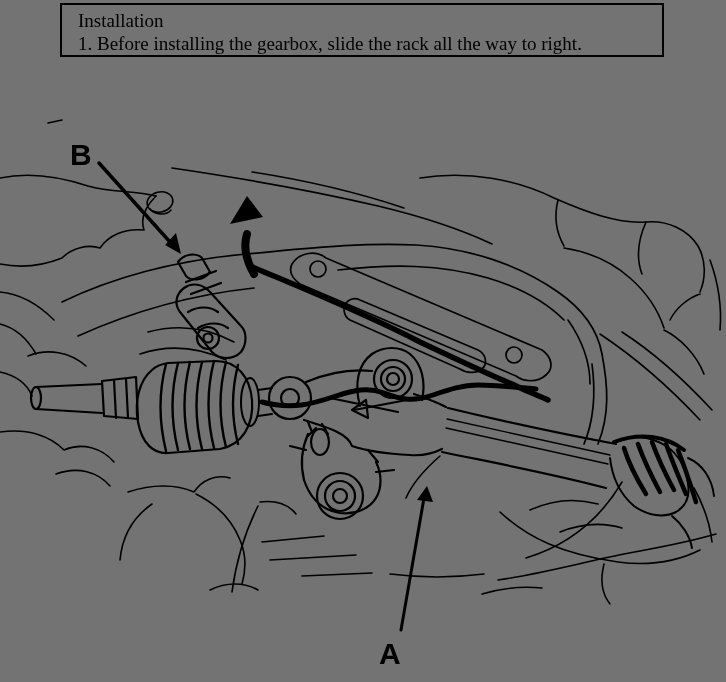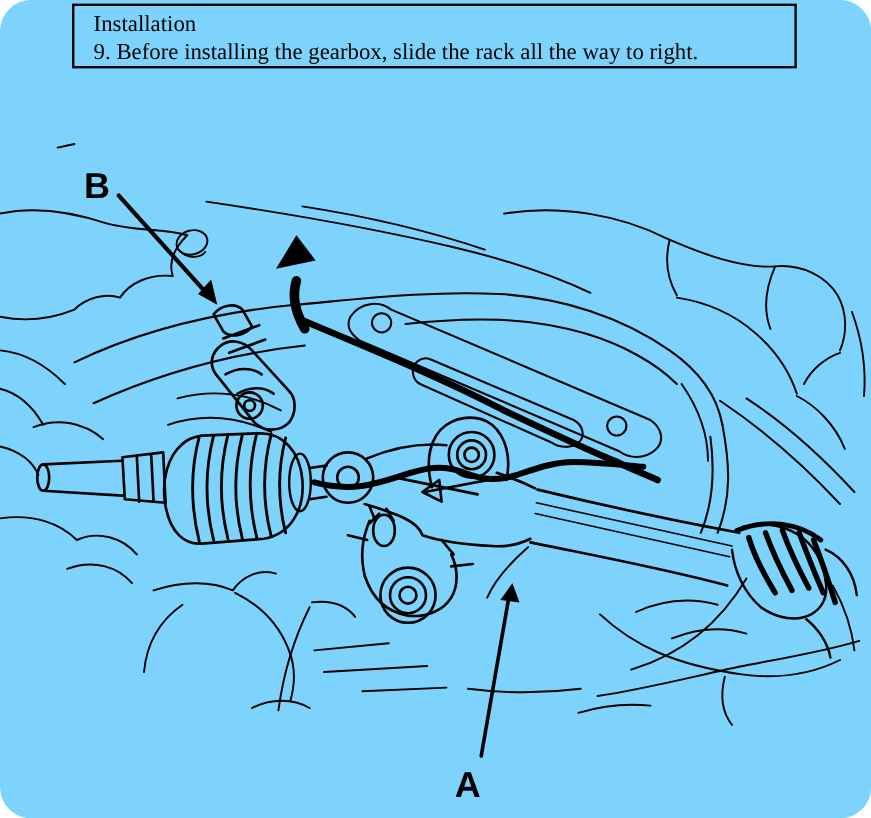--- a/index.html
+++ b/index.html
@@ -1,22 +1,21 @@
 <!DOCTYPE html>
 <html><head>
 <meta charset="utf-8">
 <style>
   html,body{margin:0;padding:0;background:#ffffff;}
   .canvas{
     position:relative;
     width:726px;height:682px;
-    background:#7dd3fc;
+    background:#737373;
     font-family:"Liberation Serif", serif;
     overflow:hidden;
-    border-radius:26px;
   }
   .instruction-box{
     position:absolute;
     left:60px;top:3px;
     width:604px;height:54px;
     border:2px solid #000;
     box-sizing:border-box;
     padding:4px 6px 0 16px;
     color:#000;
   }
@@ -34,21 +33,21 @@
     fill:#000;
   }
 </style>
 </head>
 <body>
 
 <div class="canvas">
 
   <div class="instruction-box">
     <div class="line">Installation</div>
-    <div class="line">9. Before installing the gearbox, slide the rack all the way to right.</div>
+    <div class="line">1. Before installing the gearbox, slide the rack all the way to right.</div>
   </div>
 
   <svg width="726" height="682" viewBox="0 0 726 682" fill="none" stroke="#000" stroke-linecap="round" stroke-linejoin="round">
 
     <g stroke-width="1.6">
       <path d="M48,123 l14,-3"></path>
       <path d="M0,178 C28,172 58,176 88,186 C112,193 134,190 156,196"></path>
       <path d="M156,196 C146,206 140,218 144,230 C124,228 108,236 100,248 C88,244 72,248 62,258 C42,266 20,268 0,264"></path>
       <ellipse cx="160" cy="202" rx="13" ry="10" transform="rotate(-14 160 202)"></ellipse>
       <path d="M150,209 C155,215 166,216 171,210"></path>

